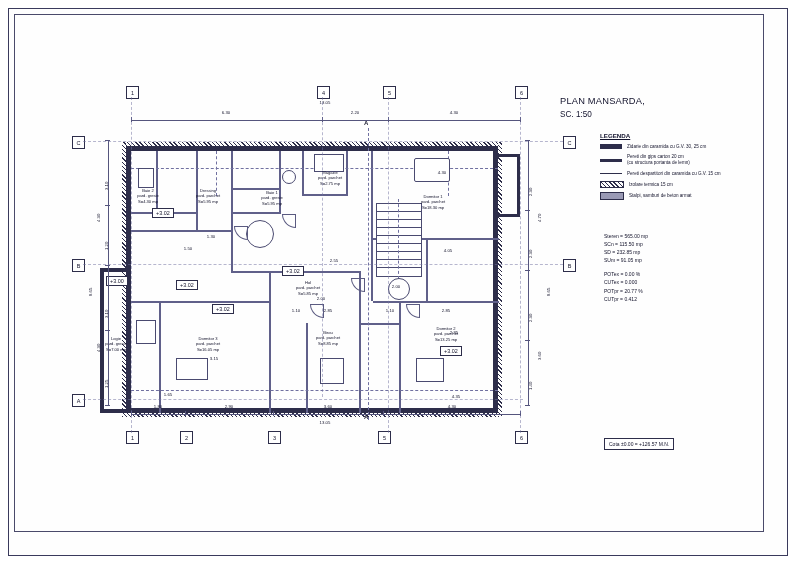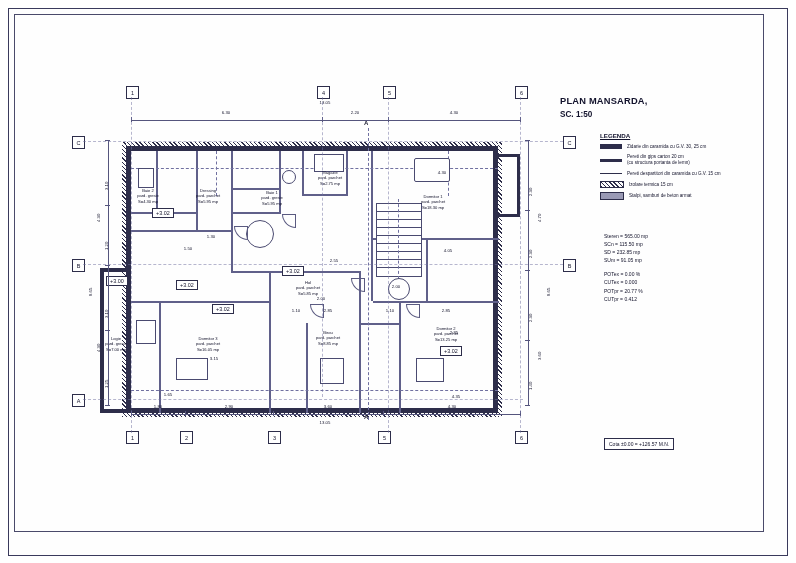--- a/index.html
+++ b/index.html
@@ -27,22 +27,22 @@
   .dimv{position:absolute;font-size:4.3px;color:#13132b;white-space:nowrap;transform-origin:0 0;transform:rotate(-90deg);}
   .dimline{position:absolute;background:#55557d;height:1px;}
   .dimlinev{position:absolute;background:#55557d;width:1px;}
   .tick{position:absolute;width:1px;height:5px;background:#55557d;}
   .tickh{position:absolute;height:1px;width:5px;background:#55557d;}
 
   .axbox{position:absolute;width:11px;height:11px;border:1px solid #2d2d4a;font-size:5.5px;display:flex;
          align-items:center;justify-content:center;color:#13132b;background:#fff;}
   .lvl{position:absolute;border:1px solid #2d2d4a;background:#fff;font-size:5.4px;padding:1px 3px;color:#13132b;}
 
-  .title{position:absolute;font-size:9.3px;font-weight:bold;color:#12122c;letter-spacing:.2px;}
-  .subtitle{position:absolute;font-size:8.2px;font-weight:bold;color:#12122c;}
+  .title{position:absolute;font-size:9.3px;font-weight:normal;color:#12122c;letter-spacing:.2px;}
+  .subtitle{position:absolute;font-size:8.2px;font-weight:normal;color:#12122c;}
 
   .legend{position:absolute;left:600px;top:132px;width:172px;}
   .legend h4{margin:0 0 5px 0;font-size:6.2px;font-weight:bold;color:#12122c;text-decoration:underline;}
   .legrow{display:flex;align-items:center;margin-bottom:4.4px;}
   .swatch{width:22px;height:5px;margin-right:5px;flex:0 0 22px;}
   .sw1{background:#2d2d4a;height:5px;}
   .sw2{background:#2d2d4a;height:2.6px;}
   .sw3{background:#2d2d4a;height:1.6px;}
   .sw4{background:repeating-linear-gradient(45deg,#2d2d4a 0 1px,transparent 1px 3px);height:5px;border:.5px solid #2d2d4a;}
   .sw5{background:#9a9ab5;height:6px;border:.5px solid #2d2d4a;}

